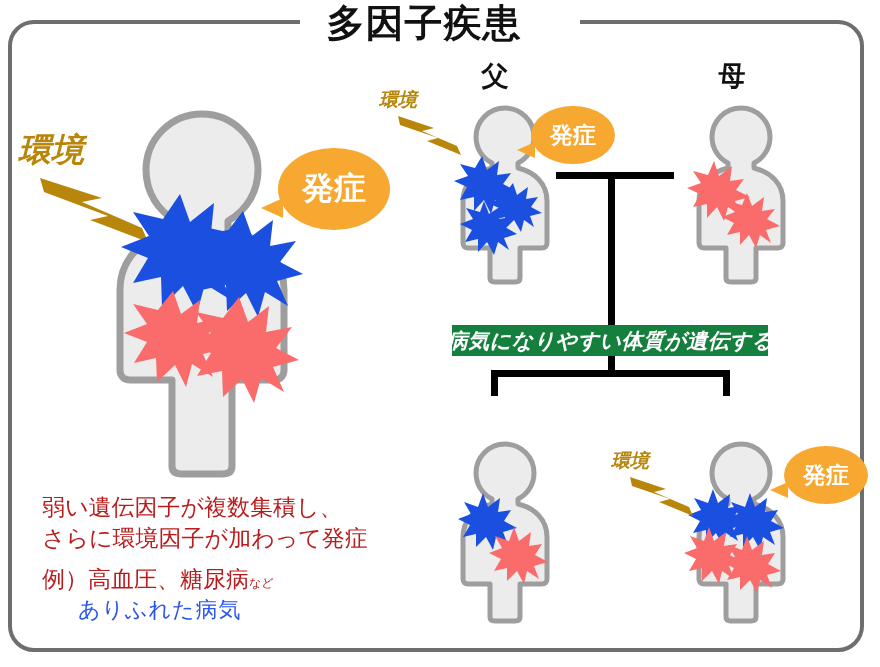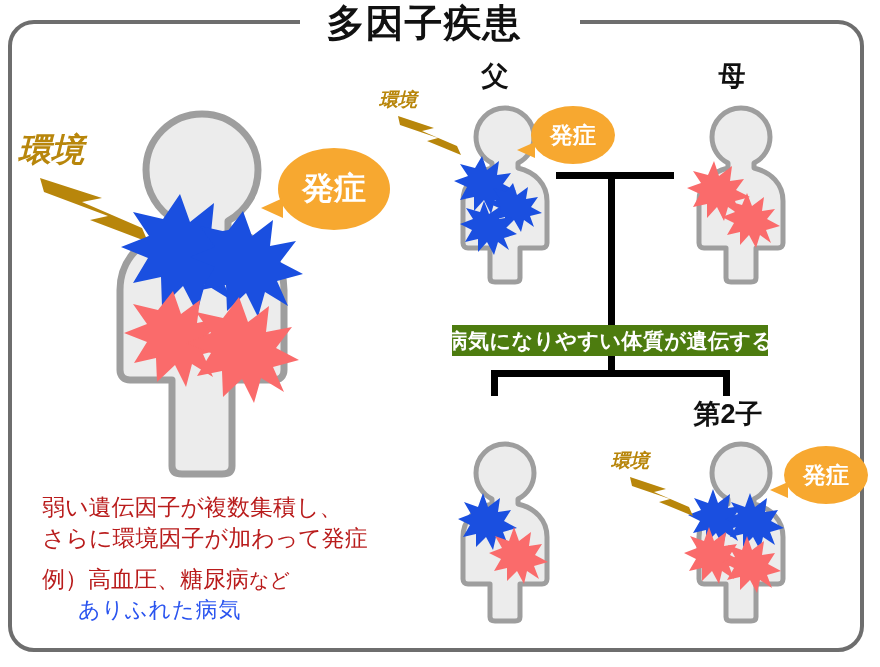--- a/index.html
+++ b/index.html
@@ -98,41 +98,42 @@
     position: absolute;
     width: 0; height: 0;
   }
 
   
   .ped-line { position: absolute; background: #000000; }
 
   
   .banner {
     position: absolute;
-    background: #4d7c0f;
+    background: #15803d;
     color: #ffffff;
     font-size: 21px;
     font-weight: bold;
     display: flex;
     align-items: center;
     justify-content: center;
     white-space: nowrap;
     letter-spacing: 0.5px;
+    font-style: italic;
   }
 
   
   .desc-block { position: absolute; }
   .desc-line {
     font-size: 23px;
     color: #b91c1c;
     white-space: nowrap;
     line-height: 31px;
     font-weight: 500;
   }
-  .desc-line .suffix { font-size: 20px; }
+  .desc-line .suffix { font-size: 12px; }
   .headline-blue {
     position: absolute;
     font-size: 22px;
     font-weight: normal;
     color: #2a54ef;
     white-space: nowrap;
     letter-spacing: 1px;
   }
 </style>
 </head>
@@ -289,21 +290,20 @@
   <div class="ped-line" style="left:556px; top:172px; width:118px; height:7px;"></div>
   <div class="ped-line" style="left:608px; top:172px; width:7px; height:155px;"></div>
 
   <div class="banner" style="left:452px; top:325px; width:316px; height:31px;">病気になりやすい体質が遺伝する</div>
 
   <div class="ped-line" style="left:608px; top:356px; width:7px; height:20px;"></div>
   <div class="ped-line" style="left:491px; top:370px; width:239px; height:7px;"></div>
   <div class="ped-line" style="left:491px; top:370px; width:7px; height:26px;"></div>
   <div class="ped-line" style="left:723px; top:370px; width:7px; height:26px;"></div>
 
-  <div class="fig-label" style="left:676px; top:396px; width:104px;">第2子</div>
 
   <div class="person" style="left:452px; top:440px;">
     <svg width="106" height="185" viewBox="0 0 106 185">
       <path d="M53 4
                C 37 4 24 17 24 33
                C 24 44 30 54 40 59
                L 40 64
                C 23 68 11 80 11 97
                L 11 139
                C 11 142 13 144 16 144

